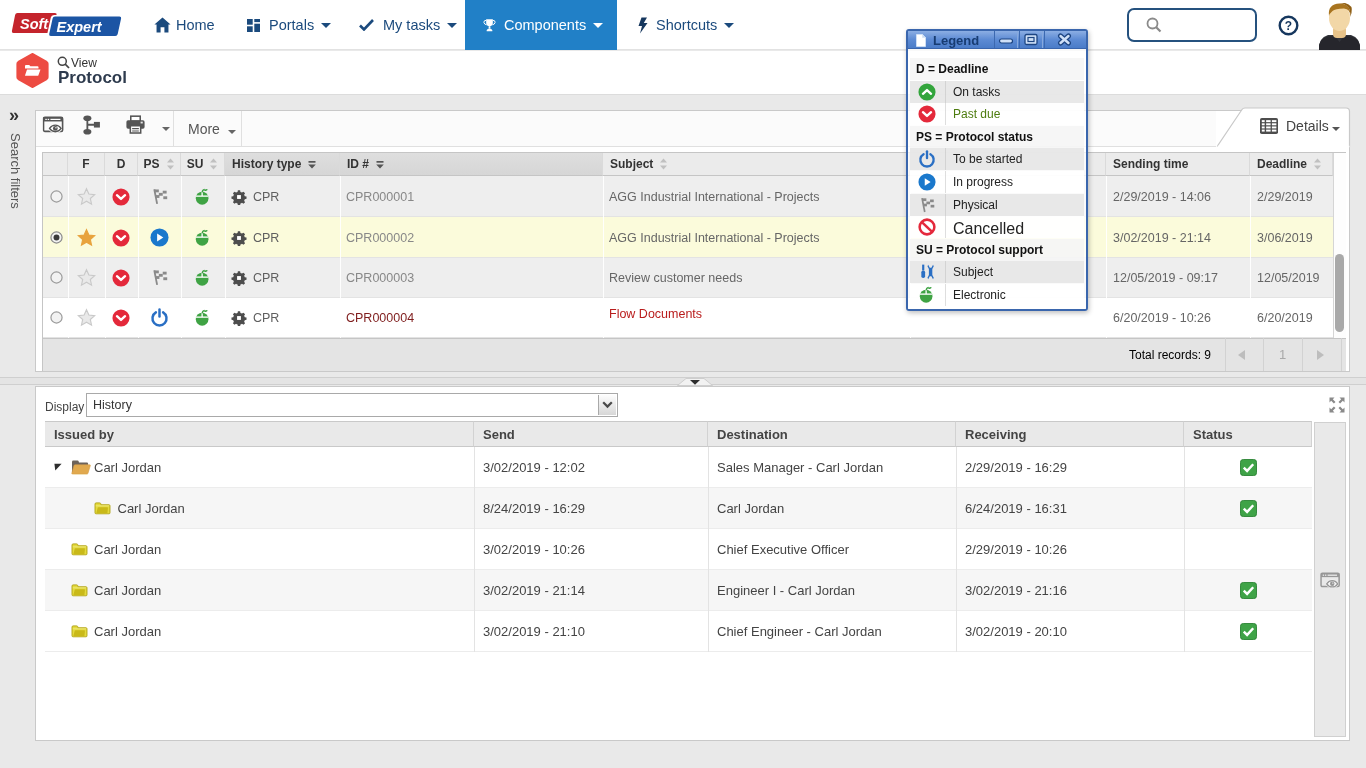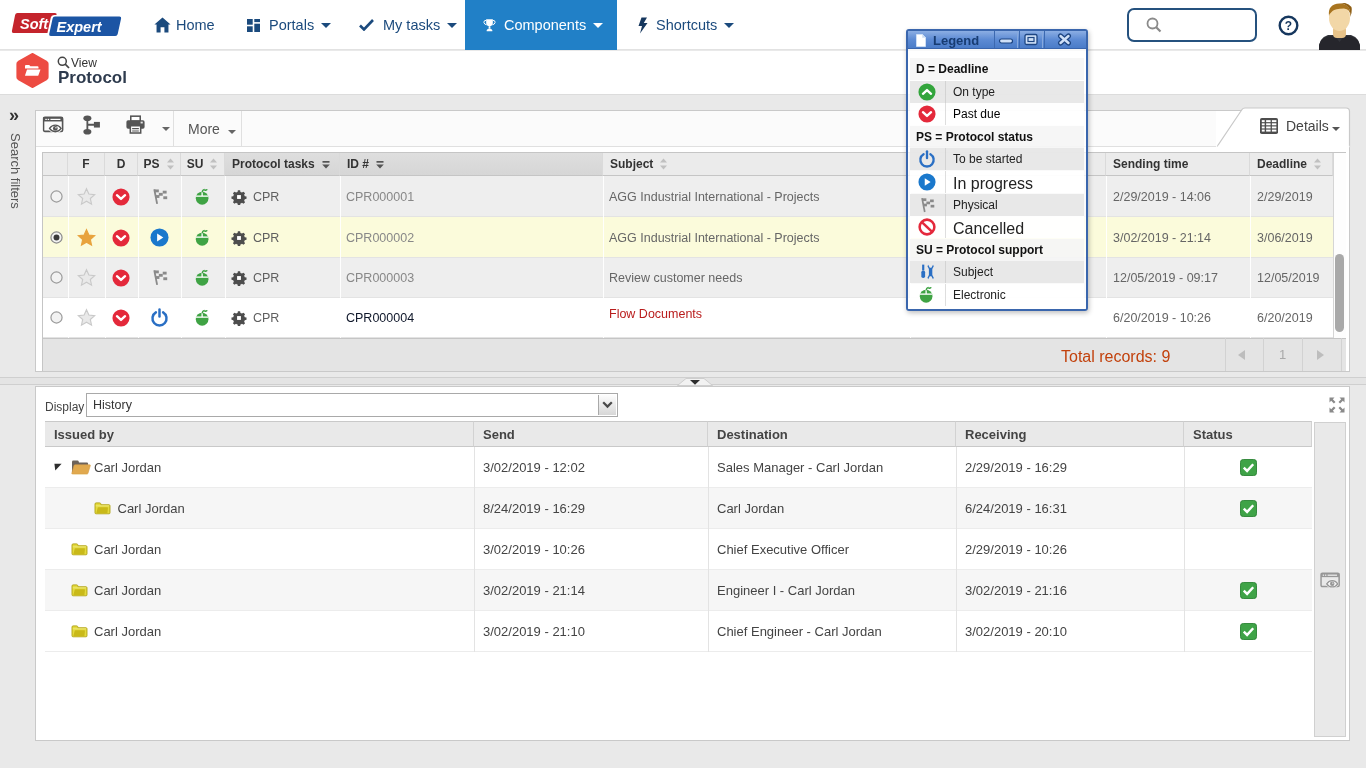--- a/index.html
+++ b/index.html
@@ -413,21 +413,21 @@
     <svg class="abs" style="left:150px;top:308.25px" width="19" height="19" viewBox="0 0 20 20">
       <use href="#i-power"></use>
     </svg>
     <svg class="abs" style="left:194px;top:309.25px" width="17" height="17" viewBox="0 0 18 18">
       <use href="#i-mouse"></use>
     </svg>
     <svg class="abs" style="left:231px;top:309.75px" width="16" height="16" viewBox="0 0 20 20">
       <use href="#i-gear"></use>
     </svg>
     <div class="mcell" style="left:253px;top:310.75px;color:#5f5f5f">CPR</div>
-    <div class="mcell" style="left:346px;top:310.75px;color:#0f172a">CPR000004</div>
+    <div class="mcell" style="left:346px;top:310.75px;color:#7f1d1d">CPR000004</div>
     <div class="mcell" style="left:609px;top:307px;color:#b91c1c">Flow Documents</div>
     <div class="mcell" style="left:1113px;top:310.75px;color:#666">6/20/2019 - 10:26</div>
     <div class="mcell" style="left:1257px;top:310.75px;color:#666">6/20/2019</div>
   </div>
 <div id="mheader">
     <div class="mh" style="left:43px;width:25px;padding-left:7px;"></div>
     <div class="mh" style="left:68px;width:37px;justify-content:center;">
       <span>F</span>
     </div>
     <div class="mh" style="left:105px;width:33px;justify-content:center;">
@@ -441,21 +441,21 @@
       </svg>
     </div>
     <div class="mh" style="left:181px;width:44px;justify-content:center;">
       <span>SU</span>
       <svg class="sort2" width="9" height="12" viewBox="0 0 9 12">
         <path d="M4.5 0.5 L8 4.5 L1 4.5 Z" fill="#c0c0c0"></path>
         <path d="M4.5 11.5 L8 7.5 L1 7.5 Z" fill="#c0c0c0"></path>
       </svg>
     </div>
     <div class="mh dark" style="left:225px;width:115px;padding-left:7px;">
-      <span>Protocol tasks</span>
+      <span>History type</span>
       <svg class="sort2" width="10" height="9" viewBox="0 0 10 9">
         <rect x="1.5" y="1" width="7" height="1.7" fill="#555"></rect>
         <path d="M5 8.5 L8.8 4.4 L1.2 4.4 Z" fill="#555"></path>
       </svg>
     </div>
     <div class="mh dark" style="left:340px;width:263px;padding-left:7px;">
       <span>ID #</span>
       <svg class="sort2" width="10" height="9" viewBox="0 0 10 9">
         <rect x="1.5" y="1" width="7" height="1.7" fill="#555"></rect>
         <path d="M5 8.5 L8.8 4.4 L1.2 4.4 Z" fill="#555"></path>
@@ -474,21 +474,21 @@
     </div>
     <div class="mh" style="left:1250px;width:83px;padding-left:7px;">
       <span>Deadline</span>
       <svg class="sort2" width="9" height="12" viewBox="0 0 9 12">
         <path d="M4.5 0.5 L8 4.5 L1 4.5 Z" fill="#c0c0c0"></path>
         <path d="M4.5 11.5 L8 7.5 L1 7.5 Z" fill="#c0c0c0"></path>
       </svg>
     </div>
   </div>
 <div id="mfooter"></div>
-<div class="abs" style="left:1061px;top:348px;width:150px;text-align:left;font-size:16px;color:#c2410c">Total records: 9</div>
+<div class="abs" style="left:1061px;top:348px;width:150px;text-align:right;font-size:12px;color:#000000">Total records: 9</div>
 <div class="abs" style="left:1225px;top:338px;width:116px;height:33px;border-left:1px solid #d2d2d2"></div>
 <div class="abs" style="left:1263px;top:338px;width:1px;height:33px;background:#d2d2d2"></div>
 <div class="abs" style="left:1302px;top:338px;width:1px;height:33px;background:#d2d2d2"></div>
 <div class="abs" style="left:1341px;top:338px;width:1px;height:33px;background:#d2d2d2"></div>
 <div class="abs" style="left:1238px;top:350px;width:0;height:0;border-top:5px solid transparent;border-bottom:5px solid transparent;border-right:7px solid #bdbdbd"></div>
 <div class="abs" style="left:1279px;top:347px;font-size:13px;color:#a9a9a9">1</div>
 <div class="abs" style="left:1317px;top:350px;width:0;height:0;border-top:5px solid transparent;border-bottom:5px solid transparent;border-left:7px solid #bdbdbd"></div>
 <div id="vscroll"></div>
 <div id="vthumb"></div>
 
@@ -632,41 +632,41 @@
         </g>
       </svg>
       <div style="position:absolute;left:0;top:18px;right:0;bottom:0;background:rgba(255,255,255,0.72)"></div>
       <div style="position:absolute;left:2px;top:27px;width:174px;height:22px;background:rgba(243,243,243,0.75)"></div>
       <div style="position:absolute;left:8px;top:31px;font-size:12px;font-weight:bold;color:#111">D = Deadline</div>
       <div style="position:absolute;left:2px;top:49.6px;width:174px;height:22px;background:rgba(229,229,229,0.9)"></div>
       <div style="position:absolute;left:37px;top:49.6px;width:1px;height:22px;background:rgba(190,190,190,0.5)"></div>
       <svg style="position:absolute;left:10px;top:51.6px" width="18" height="18" viewBox="0 0 20 20">
         <use href="#i-ontime"></use>
       </svg>
-      <div style="position:absolute;left:45px;top:53.6px;font-size:12px;color:#222">On type</div>
+      <div style="position:absolute;left:45px;top:53.6px;font-size:12px;color:#222">On tasks</div>
       <div style="position:absolute;left:2px;top:72.2px;width:174px;height:22px;background:rgba(255,255,255,0.85)"></div>
       <div style="position:absolute;left:37px;top:72.2px;width:1px;height:22px;background:rgba(190,190,190,0.5)"></div>
       <svg style="position:absolute;left:10px;top:74.2px" width="18" height="18" viewBox="0 0 20 20">
         <use href="#i-pastdue"></use>
       </svg>
-      <div style="position:absolute;left:45px;top:76.2px;font-size:12px;color:#000000">Past due</div>
+      <div style="position:absolute;left:45px;top:76.2px;font-size:12px;color:#4d7c0f">Past due</div>
       <div style="position:absolute;left:2px;top:94.80000000000001px;width:174px;height:22px;background:rgba(243,243,243,0.75)"></div>
       <div style="position:absolute;left:8px;top:98.80000000000001px;font-size:12px;font-weight:bold;color:#111">PS = Protocol status</div>
       <div style="position:absolute;left:2px;top:117.4px;width:174px;height:22px;background:rgba(229,229,229,0.9)"></div>
       <div style="position:absolute;left:37px;top:117.4px;width:1px;height:22px;background:rgba(190,190,190,0.5)"></div>
       <svg style="position:absolute;left:10px;top:119.4px" width="18" height="18" viewBox="0 0 20 20">
         <use href="#i-power"></use>
       </svg>
       <div style="position:absolute;left:45px;top:121.4px;font-size:12px;color:#222">To be started</div>
       <div style="position:absolute;left:2px;top:140px;width:174px;height:22px;background:rgba(255,255,255,0.85)"></div>
       <div style="position:absolute;left:37px;top:140px;width:1px;height:22px;background:rgba(190,190,190,0.5)"></div>
       <svg style="position:absolute;left:10px;top:142px" width="18" height="18" viewBox="0 0 20 20">
         <use href="#i-play"></use>
       </svg>
-      <div style="position:absolute;left:45px;top:144px;font-size:16px;color:#222">In progress</div>
+      <div style="position:absolute;left:45px;top:144px;font-size:12px;color:#222">In progress</div>
       <div style="position:absolute;left:2px;top:162.6px;width:174px;height:22px;background:rgba(229,229,229,0.9)"></div>
       <div style="position:absolute;left:37px;top:162.6px;width:1px;height:22px;background:rgba(190,190,190,0.5)"></div>
       <svg style="position:absolute;left:10px;top:164.6px" width="18" height="18" viewBox="0 0 20 20">
         <use href="#i-flag"></use>
       </svg>
       <div style="position:absolute;left:45px;top:166.6px;font-size:12px;color:#222">Physical</div>
       <div style="position:absolute;left:2px;top:185.2px;width:174px;height:22px;background:rgba(255,255,255,0.85)"></div>
       <div style="position:absolute;left:37px;top:185.2px;width:1px;height:22px;background:rgba(190,190,190,0.5)"></div>
       <svg style="position:absolute;left:10px;top:187.2px" width="18" height="18" viewBox="0 0 20 20">
         <use href="#i-cancel"></use>

